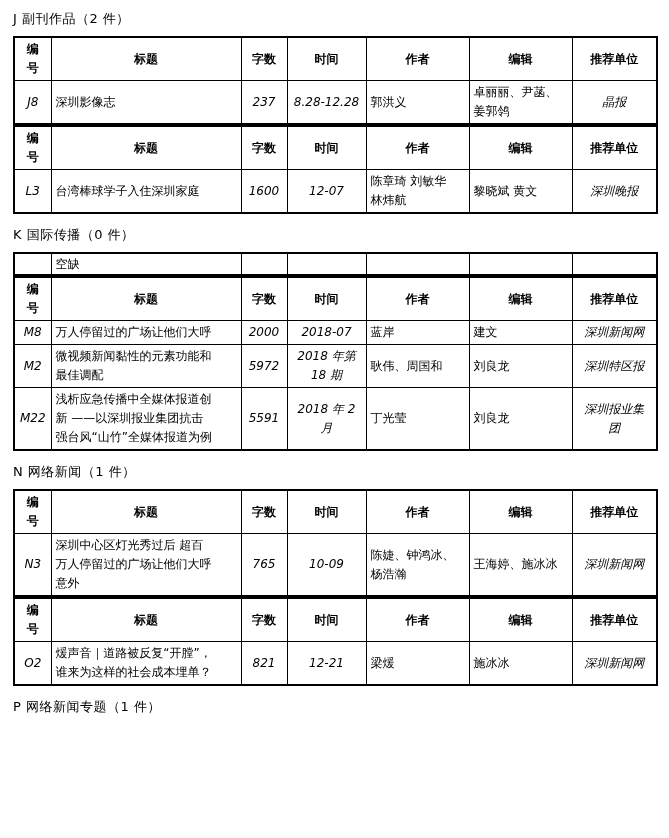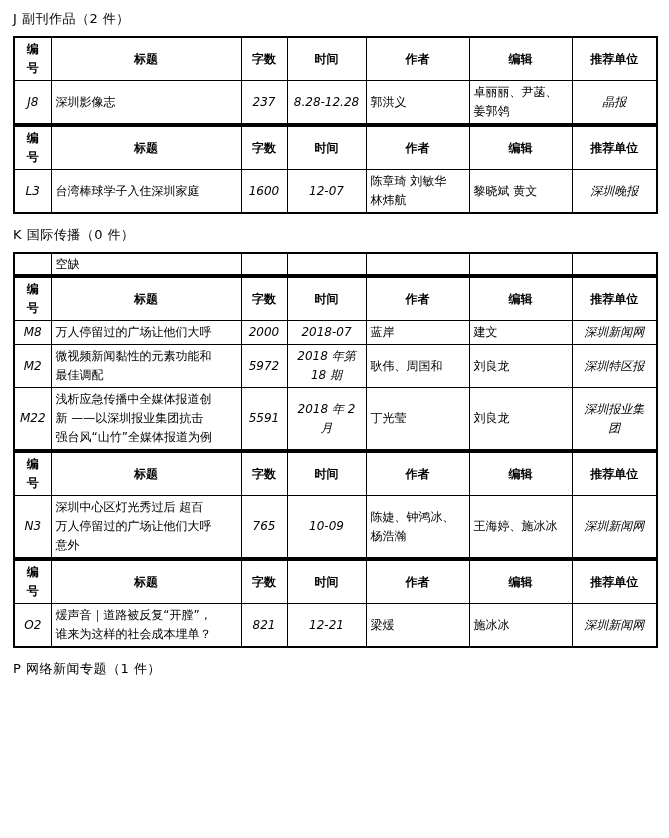--- a/index.html
+++ b/index.html
@@ -208,20 +208,21 @@
         <td class="c-words">5591</td>
         <td class="c-time">2018 年 2 月</td>
         <td class="c-author">丁光莹</td>
         <td class="c-editor">刘良龙</td>
         <td class="c-unit">深圳报业集
 团</td>
       </tr>
     </tbody>
   </table>
 
+  <div class="section-heading">N 网络新闻（1 件）</div>
   <table class="report">
     <colgroup>
         <col class="w-no">
         <col class="w-title">
         <col class="w-words">
         <col class="w-time">
         <col class="w-author">
         <col class="w-editor">
         <col class="w-unit">
       </colgroup>

